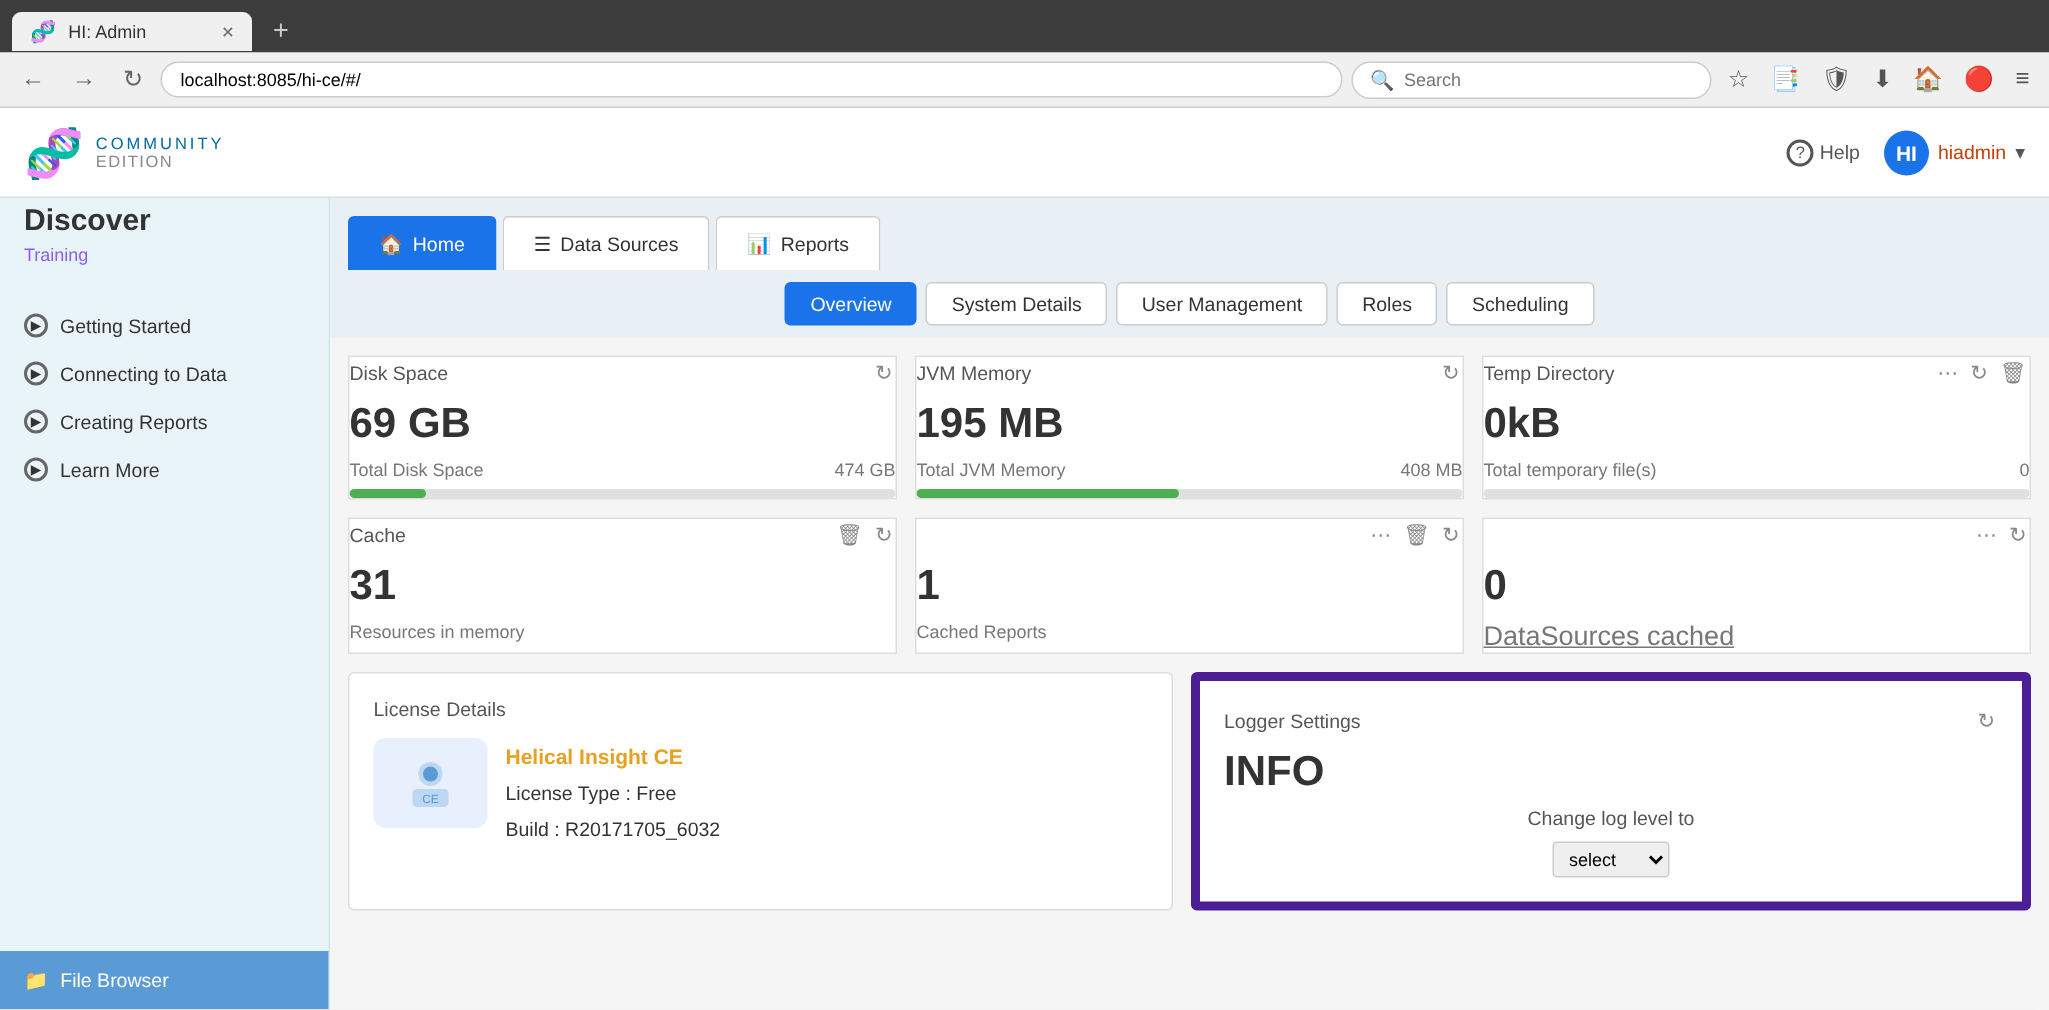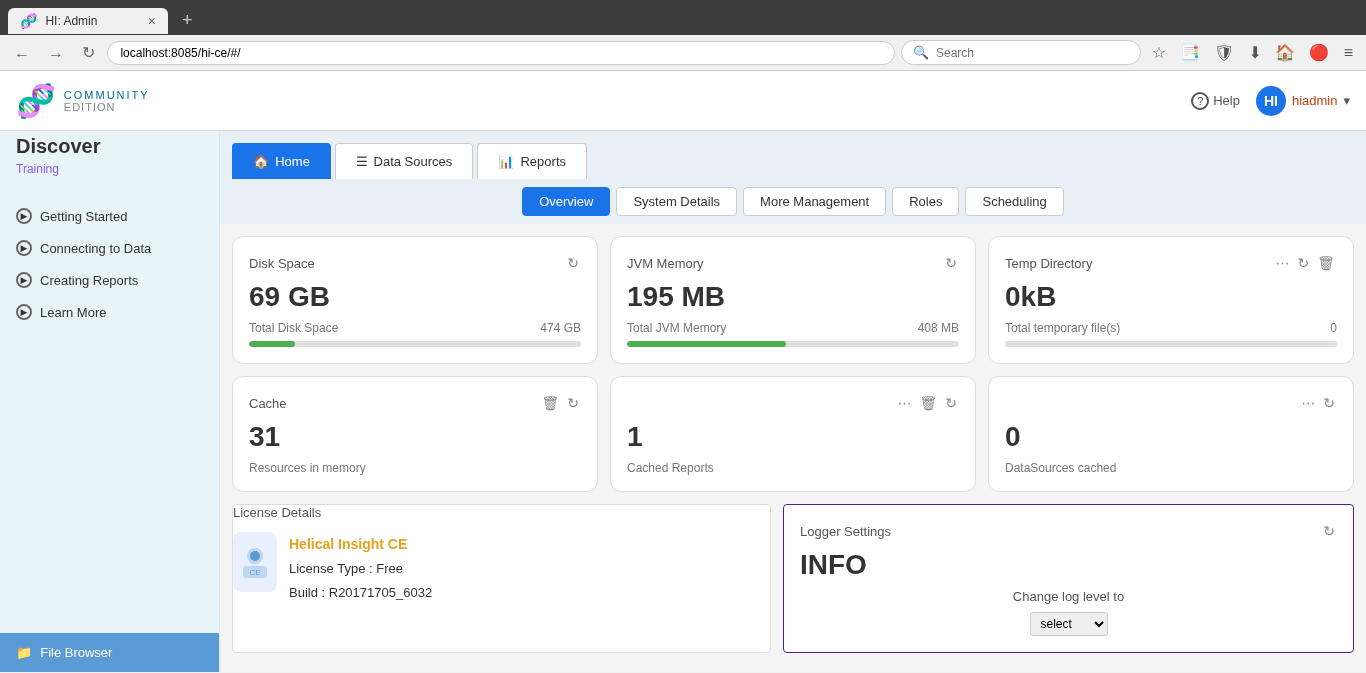--- a/index.html
+++ b/index.html
@@ -51,37 +51,37 @@
     .top-tab.inactive { background: white; color: #333; border-color: #ccc; }
 
     
     .sub-tabs { background: #e8f0f5; display: flex; padding: 8px 12px; gap: 6px; align-items: center; justify-content: center; }
     .sub-tab { padding: 6px 16px; border-radius: 4px; font-size: 13px; cursor: pointer; border: 1px solid #ccc; background: white; color: #333; }
     .sub-tab.active { background: #1a73e8; color: white; border-color: #1a73e8; }
 
     
     .dashboard { padding: 12px; }
     .cards-row { display: flex; gap: 12px; margin-bottom: 12px; }
-    .card { background: white; border: 1px solid #ddd; border-radius: 11px; padding: 16px; flex: 1; position: relative; }
+    .card { background: white; border: 1px solid #ddd; border-radius: 0; flex: 1; position: relative; }
     .card-header { display: flex; justify-content: space-between; align-items: center; margin-bottom: 8px; }
     .card-title { font-size: 13px; color: #555; }
     .card-icons { display: flex; gap: 4px; }
     .card-icon-btn { background: none; border: none; cursor: pointer; color: #888; font-size: 14px; padding: 2px; }
     .card-value { font-size: 28px; font-weight: bold; color: #333; margin: 8px 0; }
     .card-subtitle { font-size: 12px; color: #777; display: flex; justify-content: space-between; align-items: center; margin-bottom: 6px; }
     .progress-bar { height: 6px; background: #e0e0e0; border-radius: 3px; overflow: hidden; margin-top: 6px; }
     .progress-fill { height: 100%; border-radius: 3px; background: #4caf50; }
 
-    .license-card { background: white; border: 1px solid #ddd; border-radius: 4px; }
+    .license-card { background: white; border: 1px solid #ddd; border-radius: 4px; padding: 16px; }
     .license-header { font-size: 13px; color: #555; margin-bottom: 12px; }
     .license-body { display: flex; gap: 12px; align-items: flex-start; }
-    .license-badge { width: 44px; height: 60px; background: #e8f0fe; border-radius: 8px; display: flex; align-items: center; justify-content: center; flex-shrink: 0; }
+    .license-badge { width: 76px; height: 60px; background: #e8f0fe; border-radius: 8px; display: flex; align-items: center; justify-content: center; flex-shrink: 0; }
     .license-info { font-size: 13px; color: #333; line-height: 1.8; }
 
-    .logger-card { background: white; border: 1px solid #4c1d95; border-radius: 4px; padding: 16px; flex: 1; }
+    .logger-card { background: white; border: 6px solid #4c1d95; border-radius: 4px; padding: 16px; flex: 1; }
     .logger-header { display: flex; justify-content: space-between; align-items: center; margin-bottom: 8px; }
     .logger-title { font-size: 13px; color: #555; }
     .logger-value { font-size: 28px; font-weight: bold; color: #333; margin: 8px 0; }
     .logger-row { display: flex; align-items: center; gap: 8px; font-size: 13px; color: #555; flex-direction: column; }
     .logger-select { border: 1px solid #ccc; border-radius: 3px; padding: 3px 6px; font-size: 12px; }
 
     .bottom-row { display: flex; gap: 12px; }
 
     .discover-label { font-size: 20px; font-weight: bold; color: #333; padding: 4px 16px 4px; }
     .training-label { font-size: 12px; color: #8b5cf6; padding: 0 16px 8px; }
@@ -185,21 +185,21 @@
         </div>
         <div class="top-tab inactive">
           <span>📊</span>
           <span>Reports</span>
         </div>
       </div>
 
       <div class="sub-tabs">
         <button class="sub-tab active">Overview</button>
         <button class="sub-tab">System Details</button>
-        <button class="sub-tab">More Management</button>
+        <button class="sub-tab">User Management</button>
         <button class="sub-tab">Roles</button>
         <button class="sub-tab">Scheduling</button>
       </div>
 
       <div class="dashboard">
 
         <div class="cards-row">
 
           <div class="card">
             <div class="card-header">
@@ -284,21 +284,21 @@
 
           <div class="card">
             <div class="card-header">
               <span class="card-title"></span>
               <div class="card-icons">
                 <button class="card-icon-btn">⋯</button>
                 <button class="card-icon-btn">↻</button>
               </div>
             </div>
             <div class="card-value">0</div>
-            <div style="font-size:12px; color:#777;">DataSources cached</div>
+            <div style="font-size:18px; color:#777;text-decoration:underline;">DataSources cached</div>
           </div>
         </div>
 
         <div class="bottom-row">
 
           <div class="license-card" style="flex:1;">
             <div class="license-header">License Details</div>
             <div class="license-body">
               <div class="license-badge">
                 <svg width="40" height="40" viewBox="0 0 40 40">

